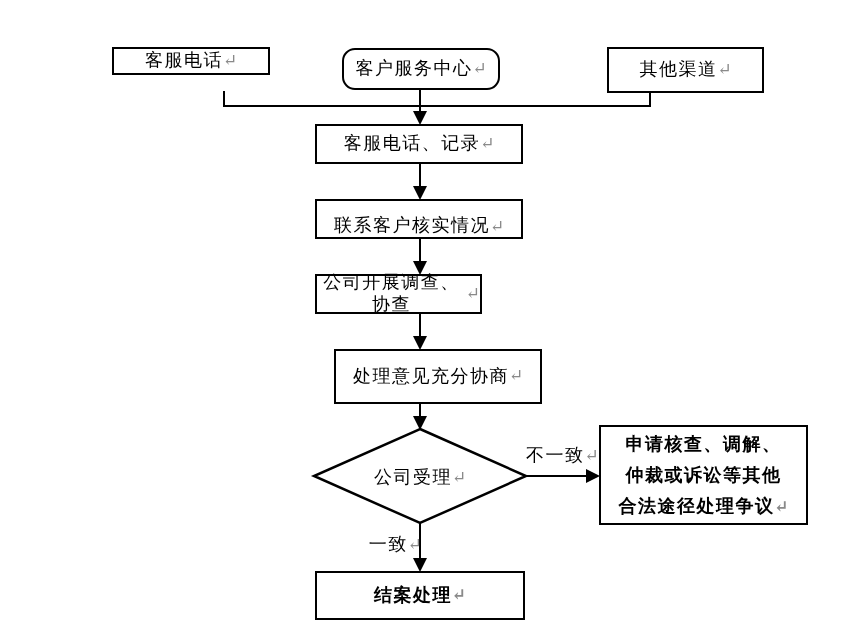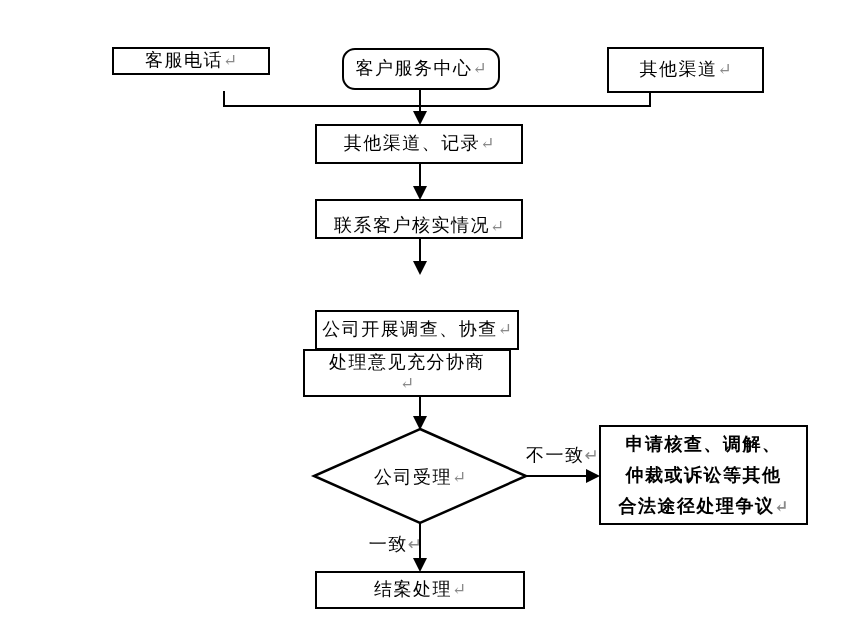--- a/index.html
+++ b/index.html
@@ -53,21 +53,20 @@
   .node.multiline {
     line-height: 31px;
     padding: 0 15px;
     font-weight: bold;
   }
   .floating-label {
     position: absolute;
     font-size: 18px;
     letter-spacing: 1.5px;
     white-space: nowrap;
-    font-family: Liberation Serif, serif;
   }
   .diamond-label {
     position: absolute;
     font-size: 18px;
     letter-spacing: 1.5px;
     text-align: center;
     background: transparent;
   }
   .ret {
     color: var(--return_mark, #8a8a8a);
@@ -115,32 +114,32 @@
   <div class="node" style="left:342px; top:48px; width:158px; height:42px;border-radius:13px;">
     <span>客户服务中心</span>
       <span class="ret">↵</span>
   </div>
   <div class="node" style="left:607px; top:47px; width:157px; height:46px;">
     <span>其他渠道</span>
       <span class="ret">↵</span>
   </div>
 
   <div class="node" style="left:315px; top:124px; width:208px; height:40px;">
-    <span>其他渠道、记录</span>
+    <span>客服电话、记录</span>
       <span class="ret">↵</span>
   </div>
   <div class="node" style="left:315px; top:199px; width:208px; height:40px;align-items:flex-end;">
     <span>联系客户核实情况</span>
       <span class="ret">↵</span>
   </div>
-  <div class="node" style="left:315px; top:274px; width:204px; height:40px;margin-top:36px;">
+  <div class="node" style="left:315px; top:274px; width:167px; height:40px;">
     <span>公司开展调查、协查</span>
       <span class="ret">↵</span>
   </div>
-  <div class="node" style="left:303px; top:349px; width:208px; height:48px;flex-direction:column;">
+  <div class="node" style="left:334px; top:349px; width:208px; height:55px;">
     <span>处理意见充分协商</span>
       <span class="ret">↵</span>
   </div>
 
   <div class="diamond-label" style="left:345px; top:465px; width:150px;">
     <span>公司受理</span><span class="ret">↵</span>
   </div>
 
   <div class="floating-label" style="left:526px; top:443px;">
     <span>不一致</span><span class="ret">↵</span>
@@ -148,18 +147,18 @@
   <div class="floating-label" style="left:360px; top:532px; width:62px; text-align:right;">
     <span>一致</span><span class="ret">↵</span>
   </div>
 
   <div class="node multiline" style="left:599px; top:425px; width:209px; height:100px;">
     <div>
       <span>申请核查、调解、仲裁或诉讼等其他合法途径处理争议</span><span class="ret">↵</span>
     </div>
   </div>
 
-  <div class="node" style="left:315px; top:571px; width:210px; height:38px;">
+  <div class="node" style="left:315px; top:571px; width:210px; height:49px;font-weight:bold;">
     <span>结案处理</span>
       <span class="ret">↵</span>
   </div>
 
 </div>
 
 </body></html>

